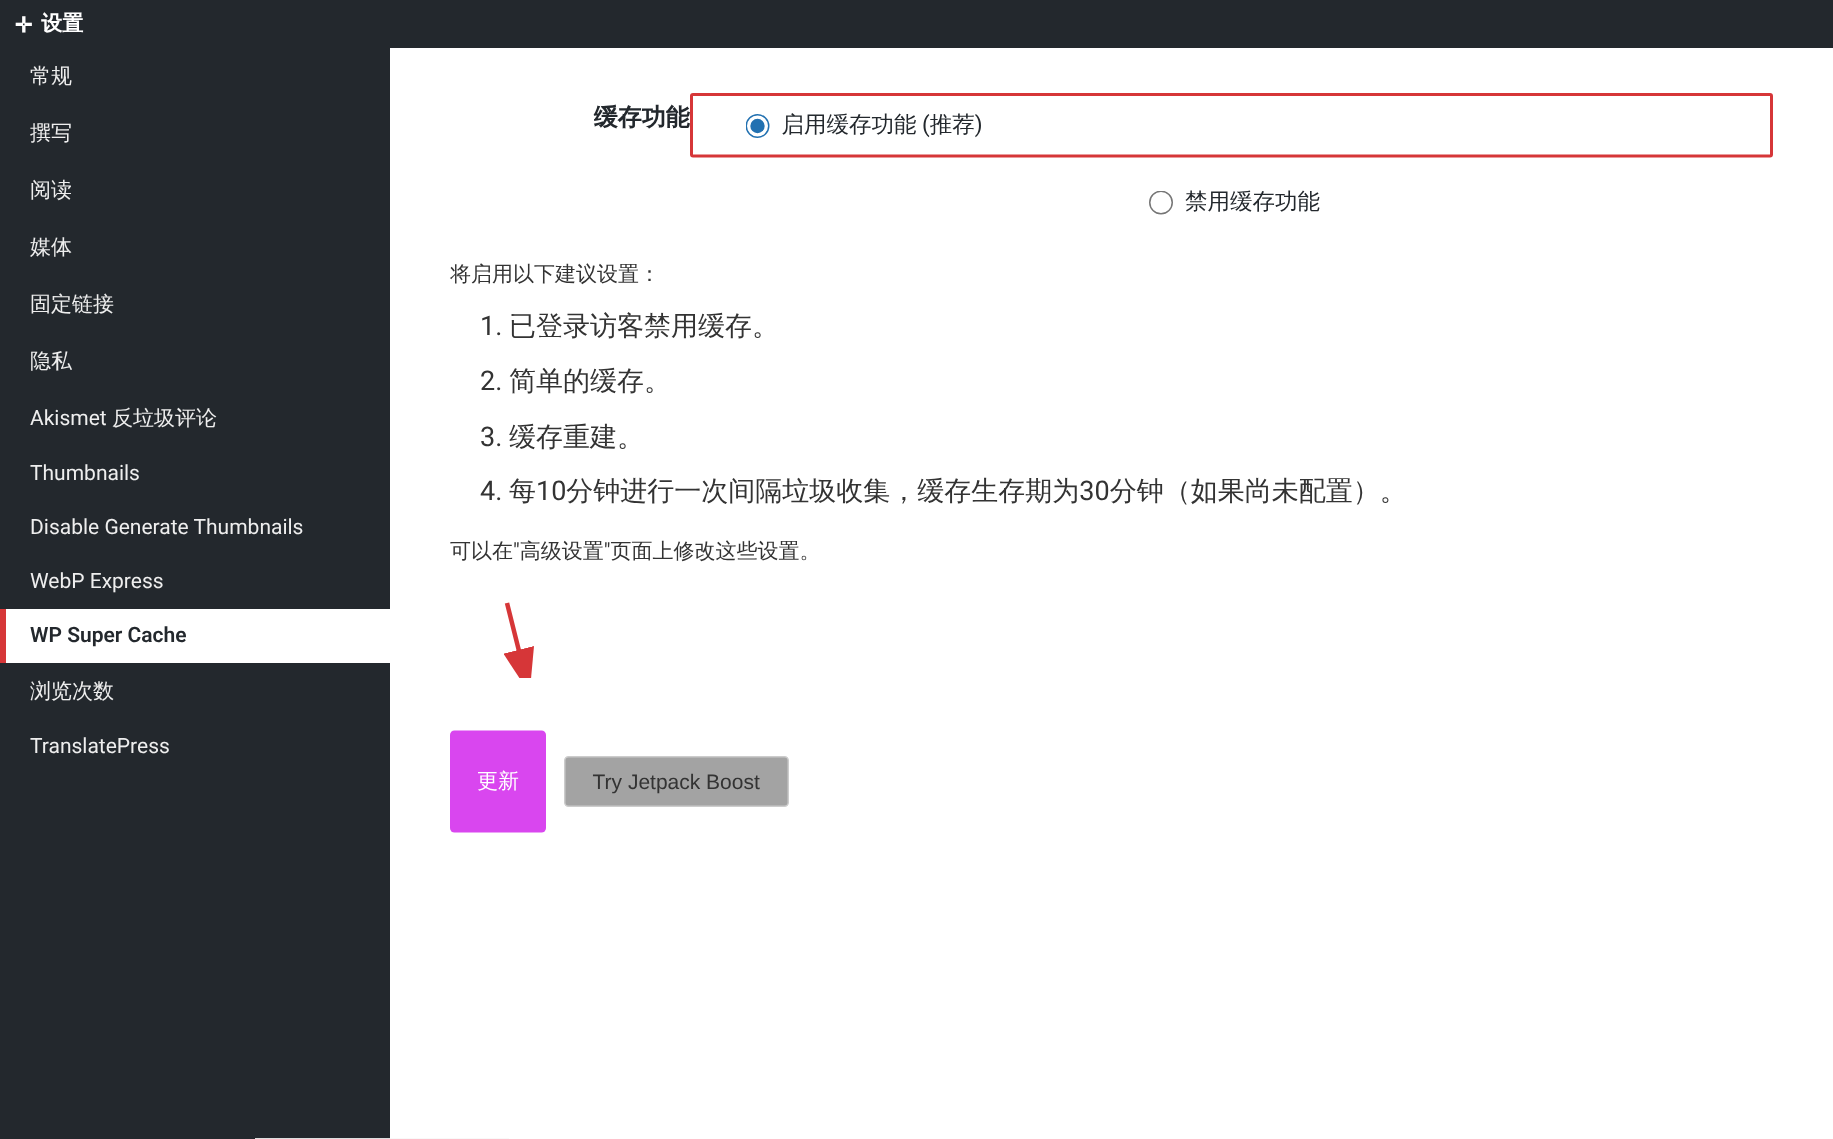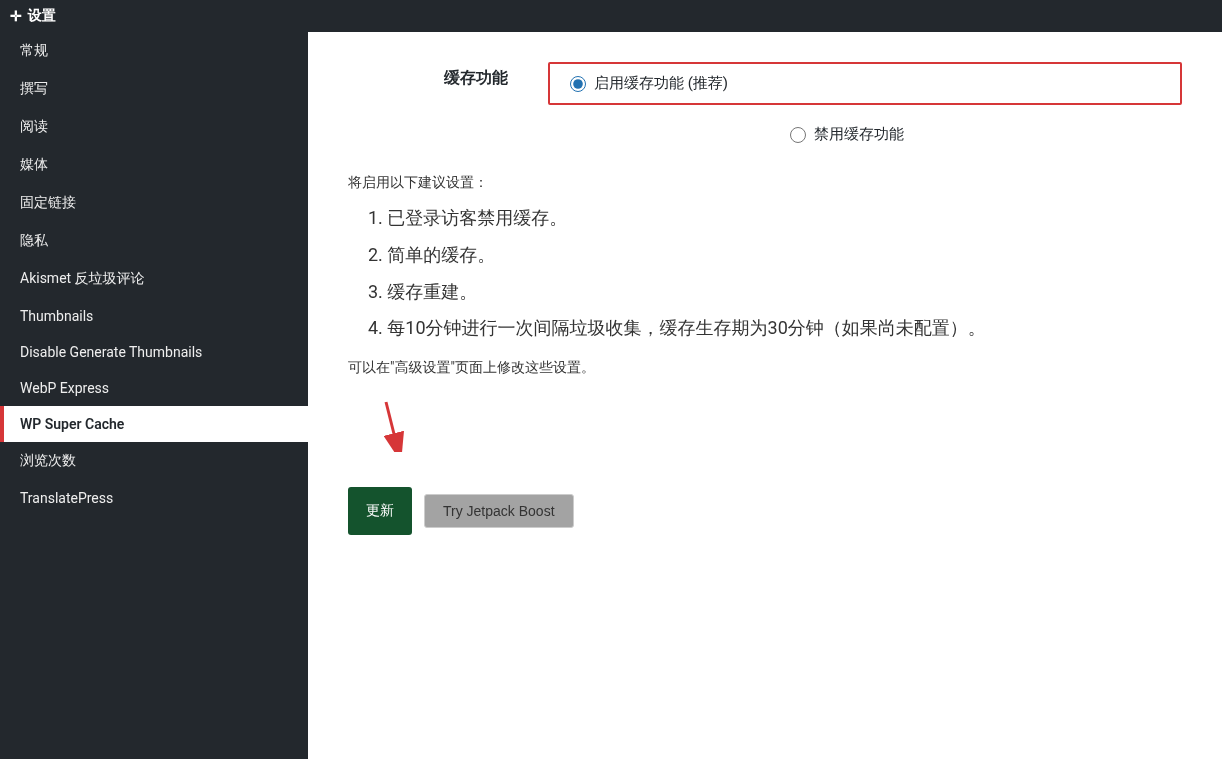--- a/index.html
+++ b/index.html
@@ -41,21 +41,21 @@
     
     .main-layout {
       display: flex;
       flex: 1;
       overflow: hidden;
     }
 
     
     .sidebar {
       background: #23282d;
-      width: 308px;
+      width: 260px;
       flex-shrink: 0;
       overflow-y: auto;
       padding-top: 0;
     }
 
     .sidebar-item {
       display: block;
       padding: 10px 16px;
       color: #eee;
       text-decoration: none;
@@ -94,27 +94,26 @@
       text-align: right;
     }
 
     .section-controls {
       flex: 1;
     }
 
     
     .radio-box {
       border: 2px solid #d63638;
-      padding: 10px 20px;
+      padding: 10px 35px;
       display: inline-flex;
       align-items: center;
       gap: 8px;
       margin-bottom: 12px;
       border-radius: 2px;
-      margin-left: 40px;
     }
 
     .radio-group {
       display: flex;
       flex-direction: column;
       gap: 8px;
     }
 
     .radio-option {
       display: flex;
@@ -164,24 +163,24 @@
 
     
     .button-row {
       display: flex;
       align-items: center;
       gap: 12px;
       margin-top: 30px;
     }
 
     .btn-update {
-      background: #14532d;
+      background: #d946ef;
       color: #fff;
       border: none;
-      padding: 15px 18px;
+      padding: 25px 18px;
       font-size: 14px;
       cursor: pointer;
       border-radius: 3px;
       font-weight: 500;
     }
 
     .btn-jetpack {
       background: #a3a3a3;
       color: #333;
       border: 1px solid #ccc;

